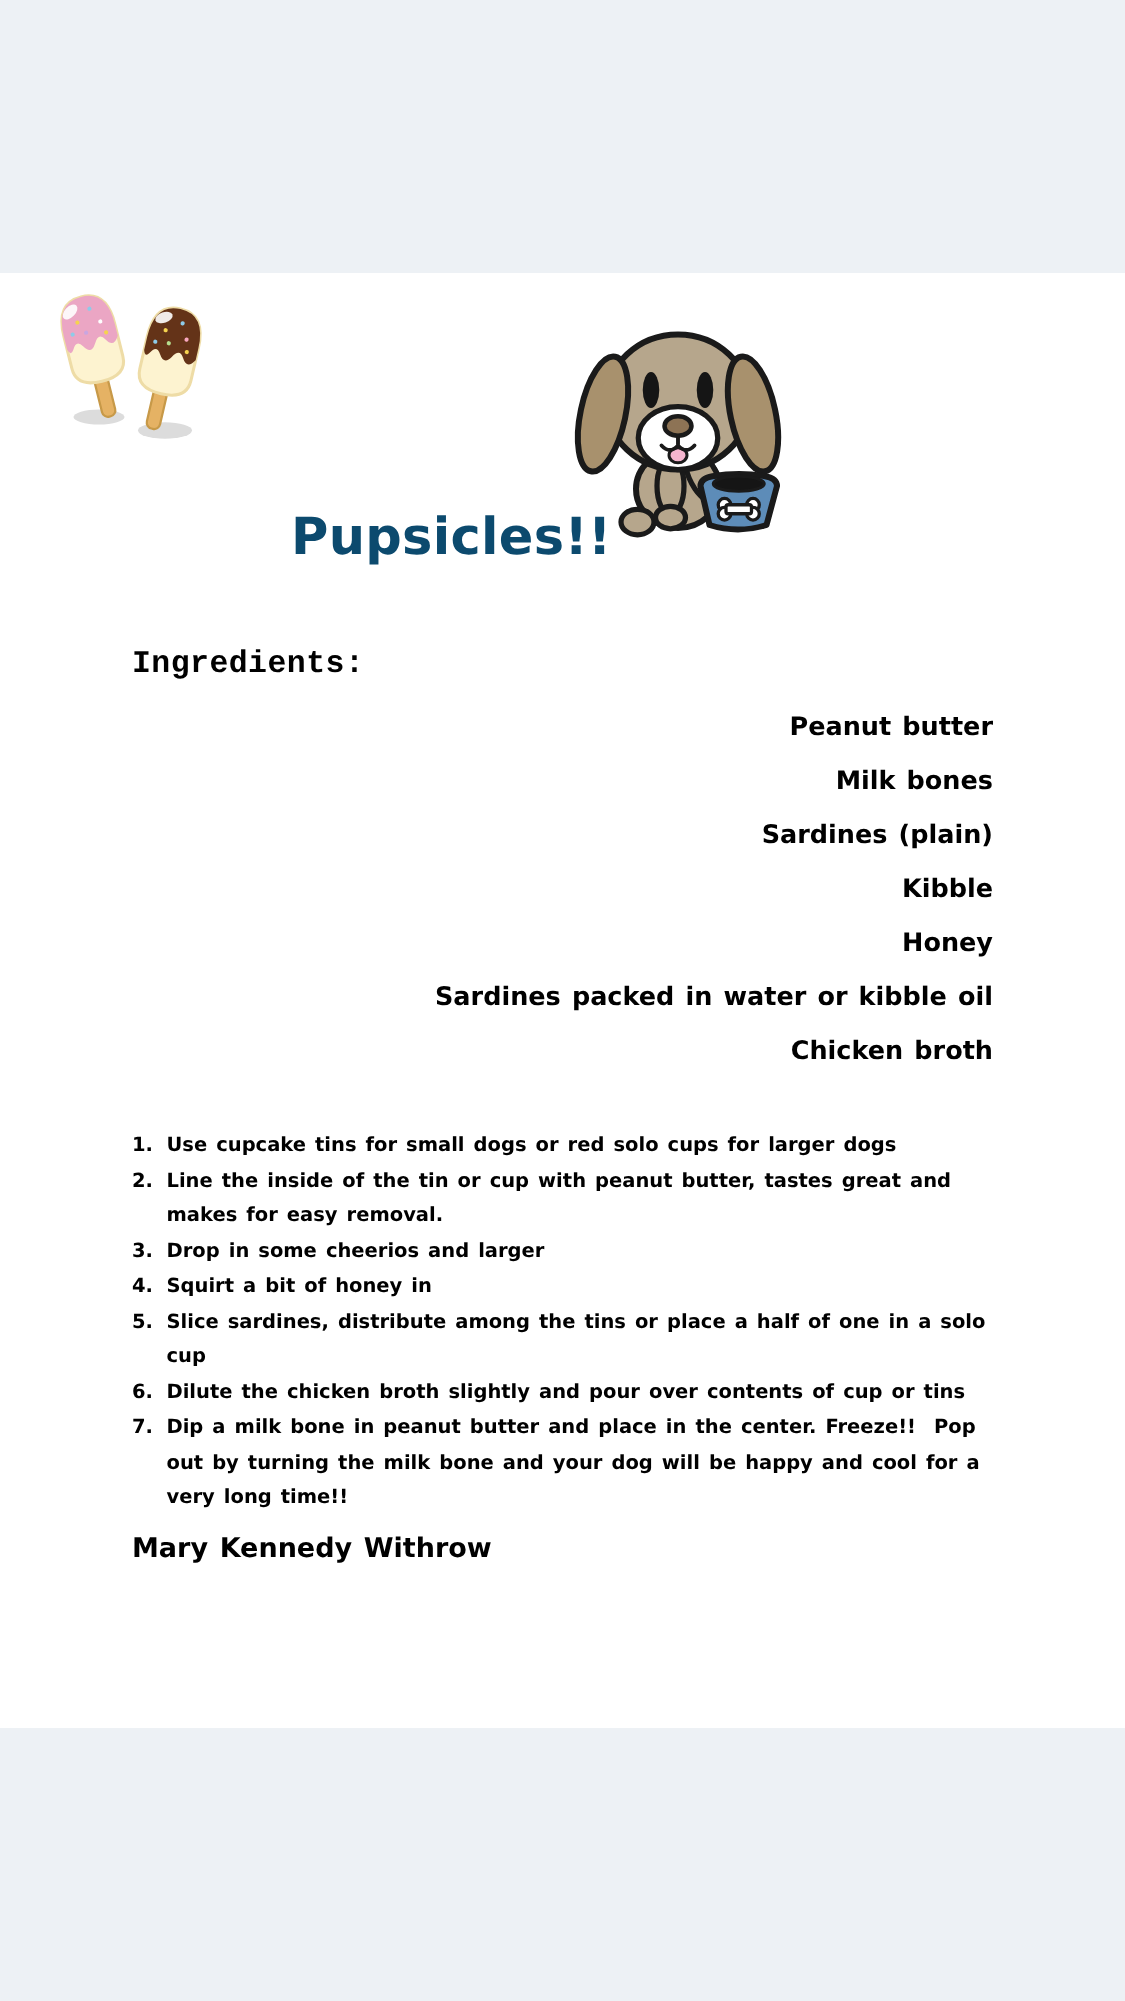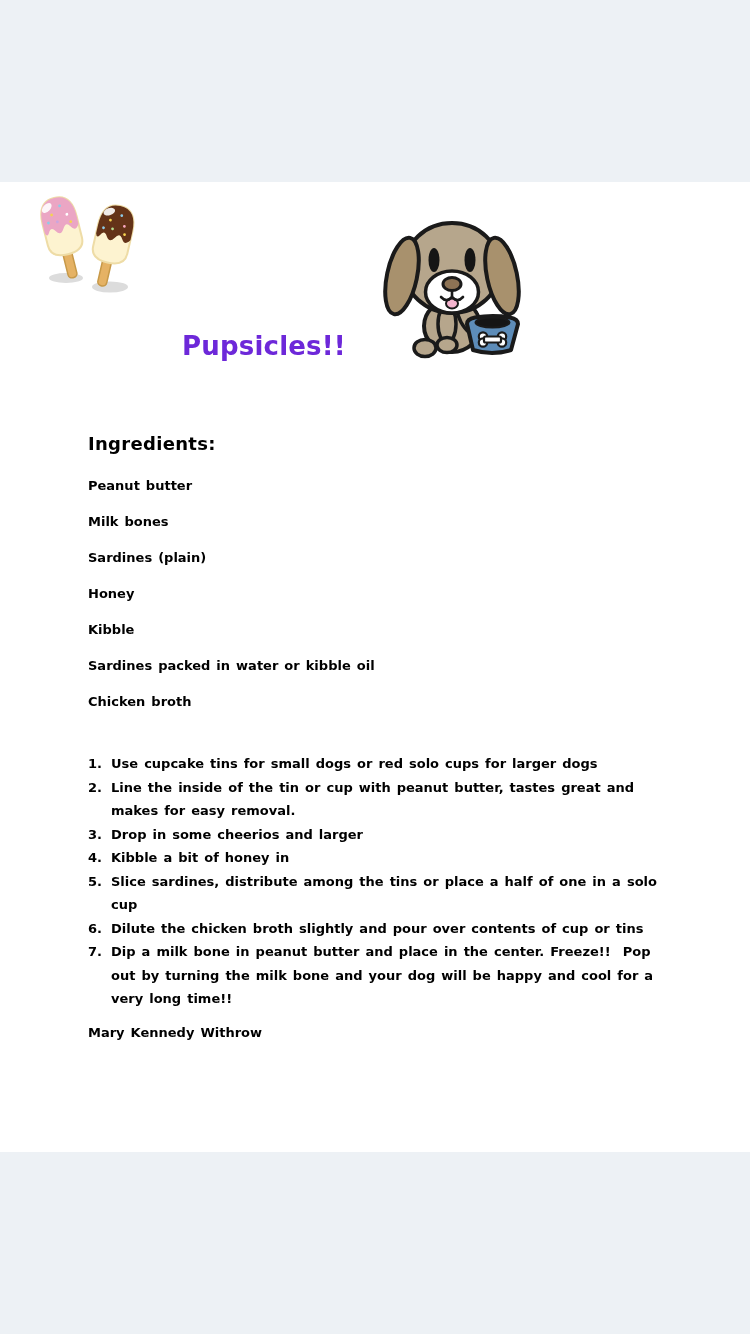--- a/index.html
+++ b/index.html
@@ -36,47 +36,49 @@
     position: absolute;
     left: 381px;
     top: 34px;
     width: 146px;
     height: 148px;
   }
   .doc-title {
     position: absolute;
     left: 178px;
     top: 143px;
-    margin: 4px;
-    font-size: 26px;
+    margin: 16px;
+    font-size: 34px;
     line-height: 34px;
     font-weight: bold;
-    color: #6d28d9;
+    color: #0c4a6e;
     letter-spacing: 0.2px;
   }
   .content {
     position: absolute;
     left: 88px;
     top: 248px;
     width: 574px;
     color: #000;
   }
   .ing-heading {
     margin: 0 0 19px 0;
-    font-size: 18px;
+    font-size: 21px;
     line-height: 28px;
     font-weight: bold;
     letter-spacing: 0.3px;
+    font-family: Liberation Mono, monospace;
   }
   .ing {
     margin: 0 0 19px 0;
-    font-size: 13px;
+    font-size: 17px;
     line-height: 17px;
     font-weight: bold;
     word-spacing: 1.5px;
+    text-align: right;
   }
   .steps {
     margin-top: 42px;
   }
   .step {
     display: flex;
     align-items: flex-start;
     font-size: 13px;
     line-height: 23.5px;
     font-weight: bold;
@@ -85,21 +87,21 @@
     flex: 0 0 23px;
     width: 23px;
   }
   .step .txt {
     flex: 1 1 auto;
     white-space: pre-wrap;
     word-spacing: 1.5px;
   }
   .author {
     margin: 13px 0 0 0;
-    font-size: 13px;
+    font-size: 18px;
     line-height: 18px;
     font-weight: bold;
     word-spacing: 1.5px;
   }
 </style>
 </head>
 <body>
 
 <div class="screen">
   <div class="paper">
@@ -176,41 +178,41 @@
     </div>
 
     <h1 class="doc-title">Pupsicles!!</h1>
 
     <div class="content">
       <h2 class="ing-heading">Ingredients:</h2>
 
       <p class="ing">Peanut butter</p>
       <p class="ing">Milk bones</p>
       <p class="ing">Sardines (plain)</p>
+      <p class="ing">Kibble</p>
       <p class="ing">Honey</p>
-      <p class="ing">Kibble</p>
       <p class="ing">Sardines packed in water or kibble oil</p>
       <p class="ing">Chicken broth</p>
 
       <div class="steps">
         <div class="step">
           <span class="num">1.</span>
           <span class="txt">Use cupcake tins for small dogs or red solo cups for larger dogs</span>
         </div>
         <div class="step">
           <span class="num">2.</span>
           <span class="txt">Line the inside of the tin or cup with peanut butter, tastes great and makes for easy removal.</span>
         </div>
         <div class="step">
           <span class="num">3.</span>
           <span class="txt">Drop in some cheerios and larger</span>
         </div>
         <div class="step">
           <span class="num">4.</span>
-          <span class="txt">Kibble a bit of honey in</span>
+          <span class="txt">Squirt a bit of honey in</span>
         </div>
         <div class="step">
           <span class="num">5.</span>
           <span class="txt">Slice sardines, distribute among the tins or place a half of one in a solo cup</span>
         </div>
         <div class="step">
           <span class="num">6.</span>
           <span class="txt">Dilute the chicken broth slightly and pour over contents of cup or tins</span>
         </div>
         <div class="step">

